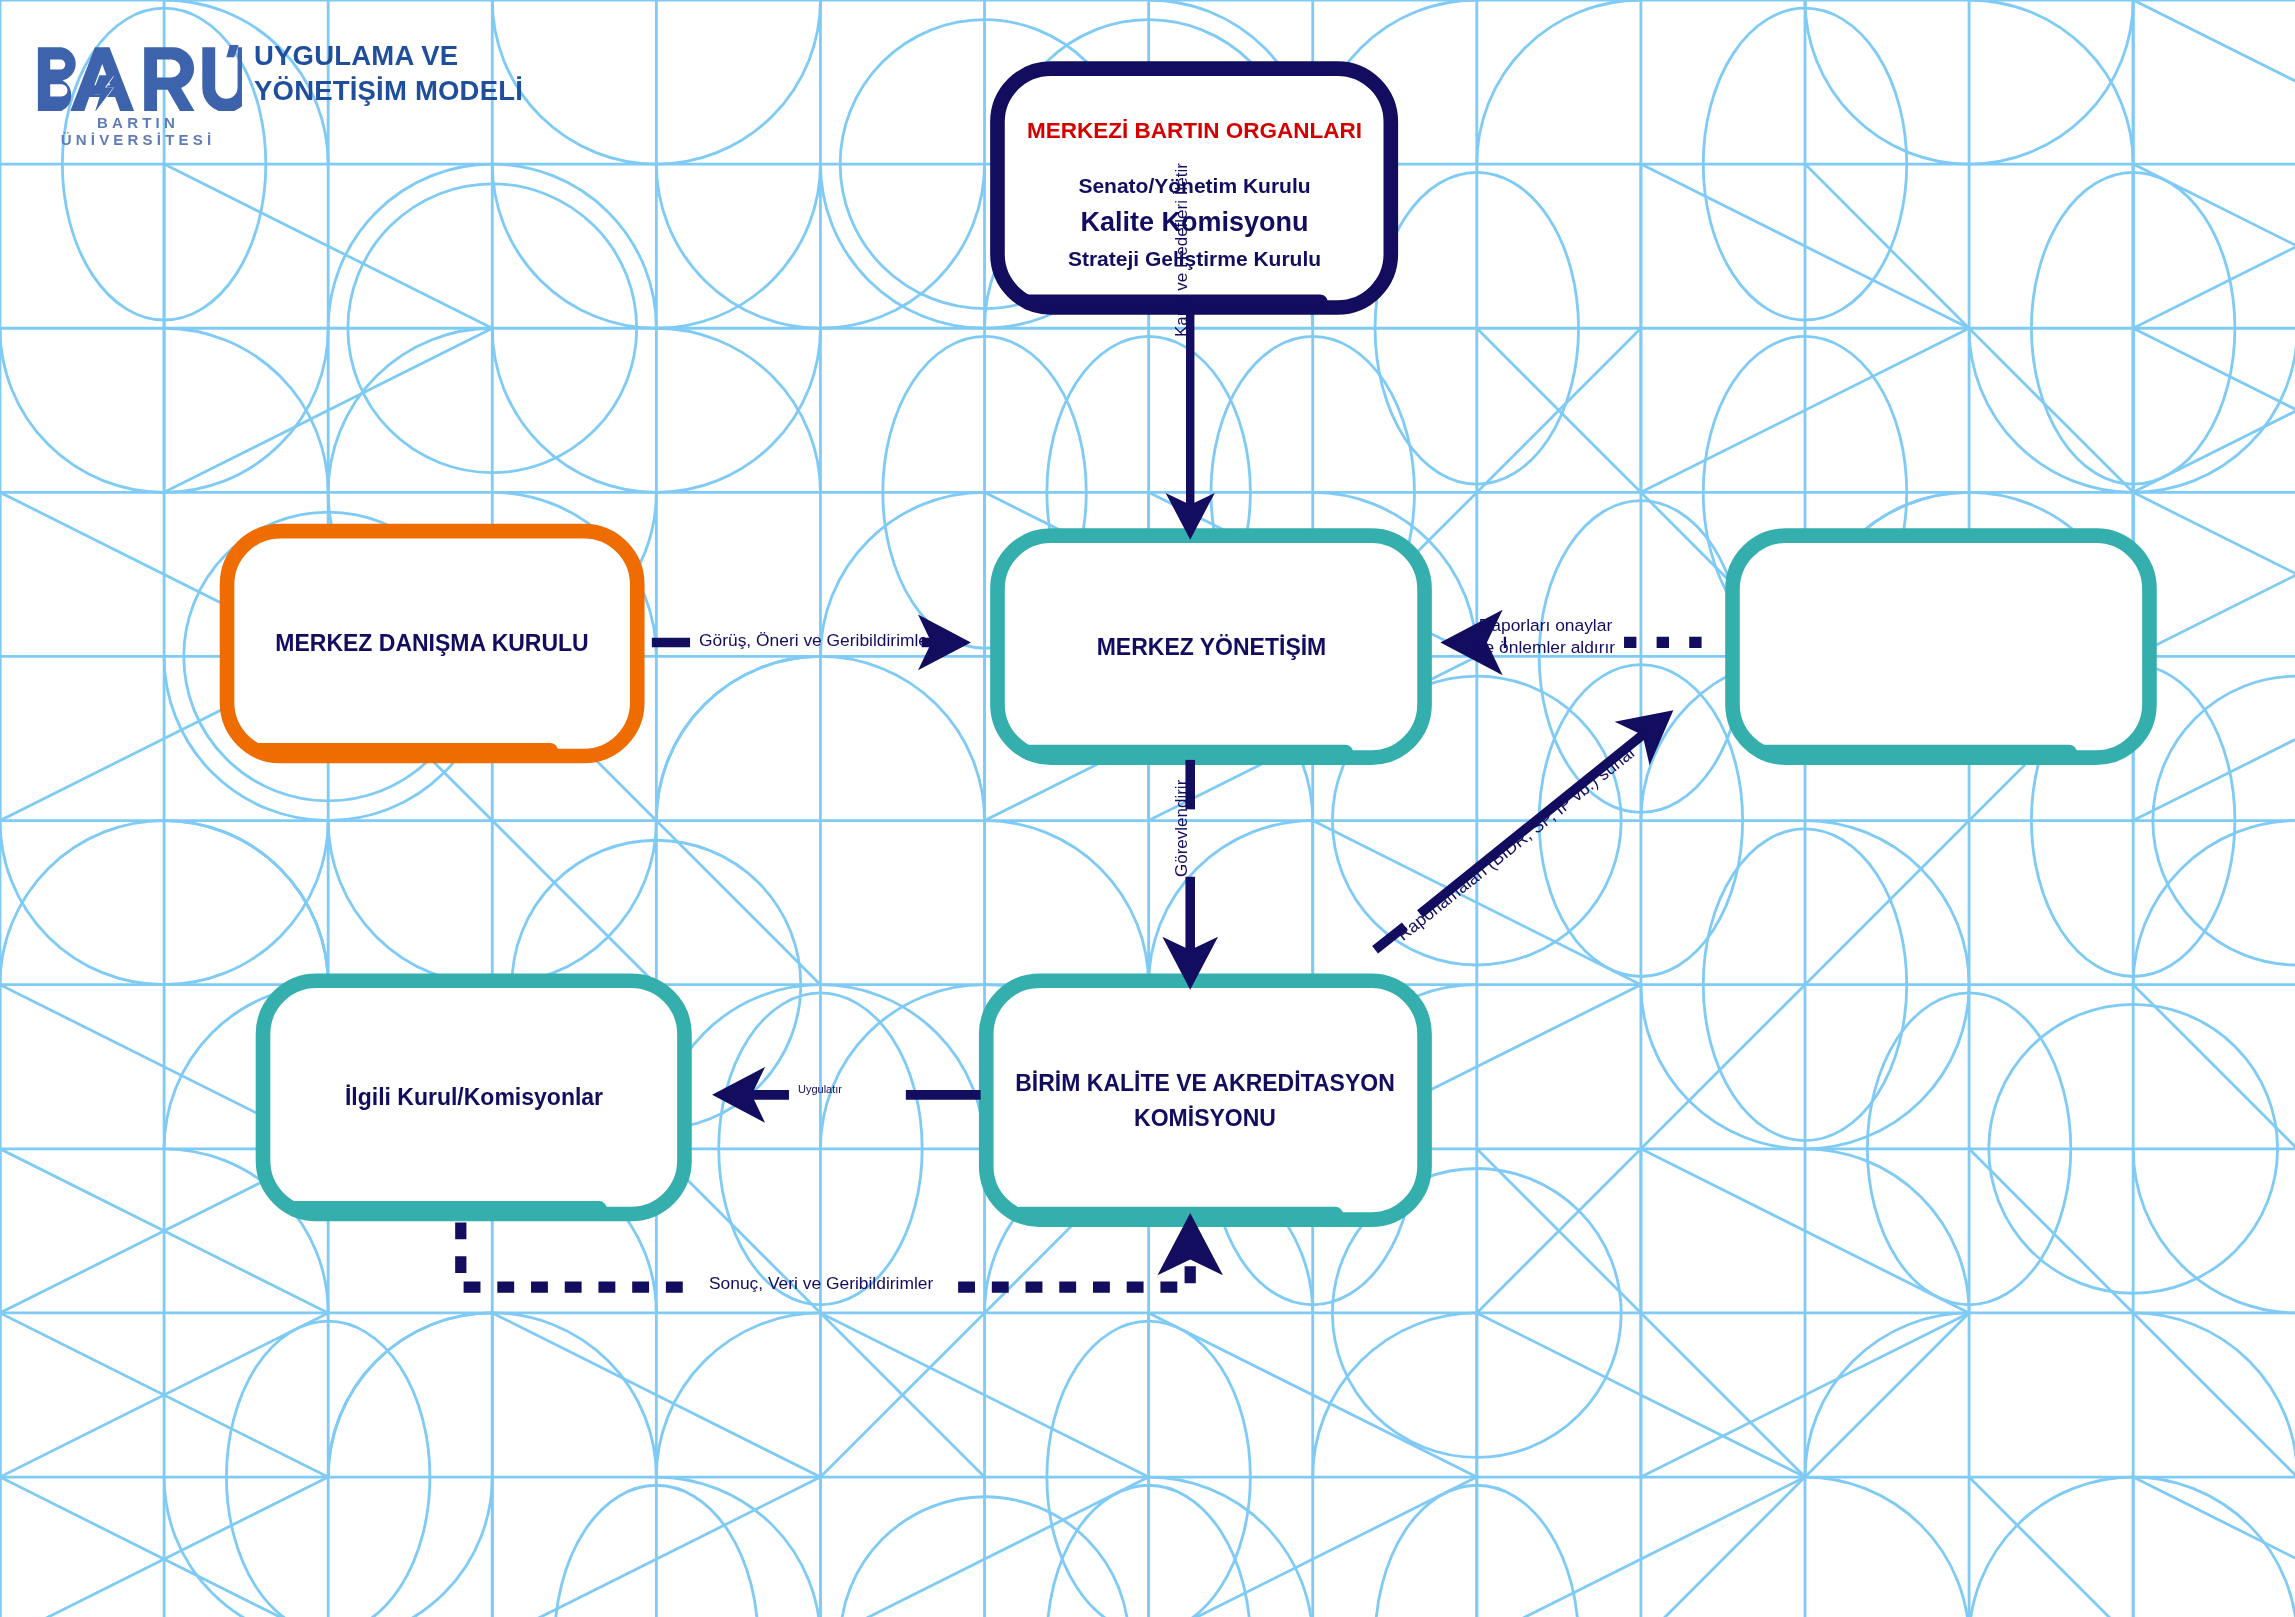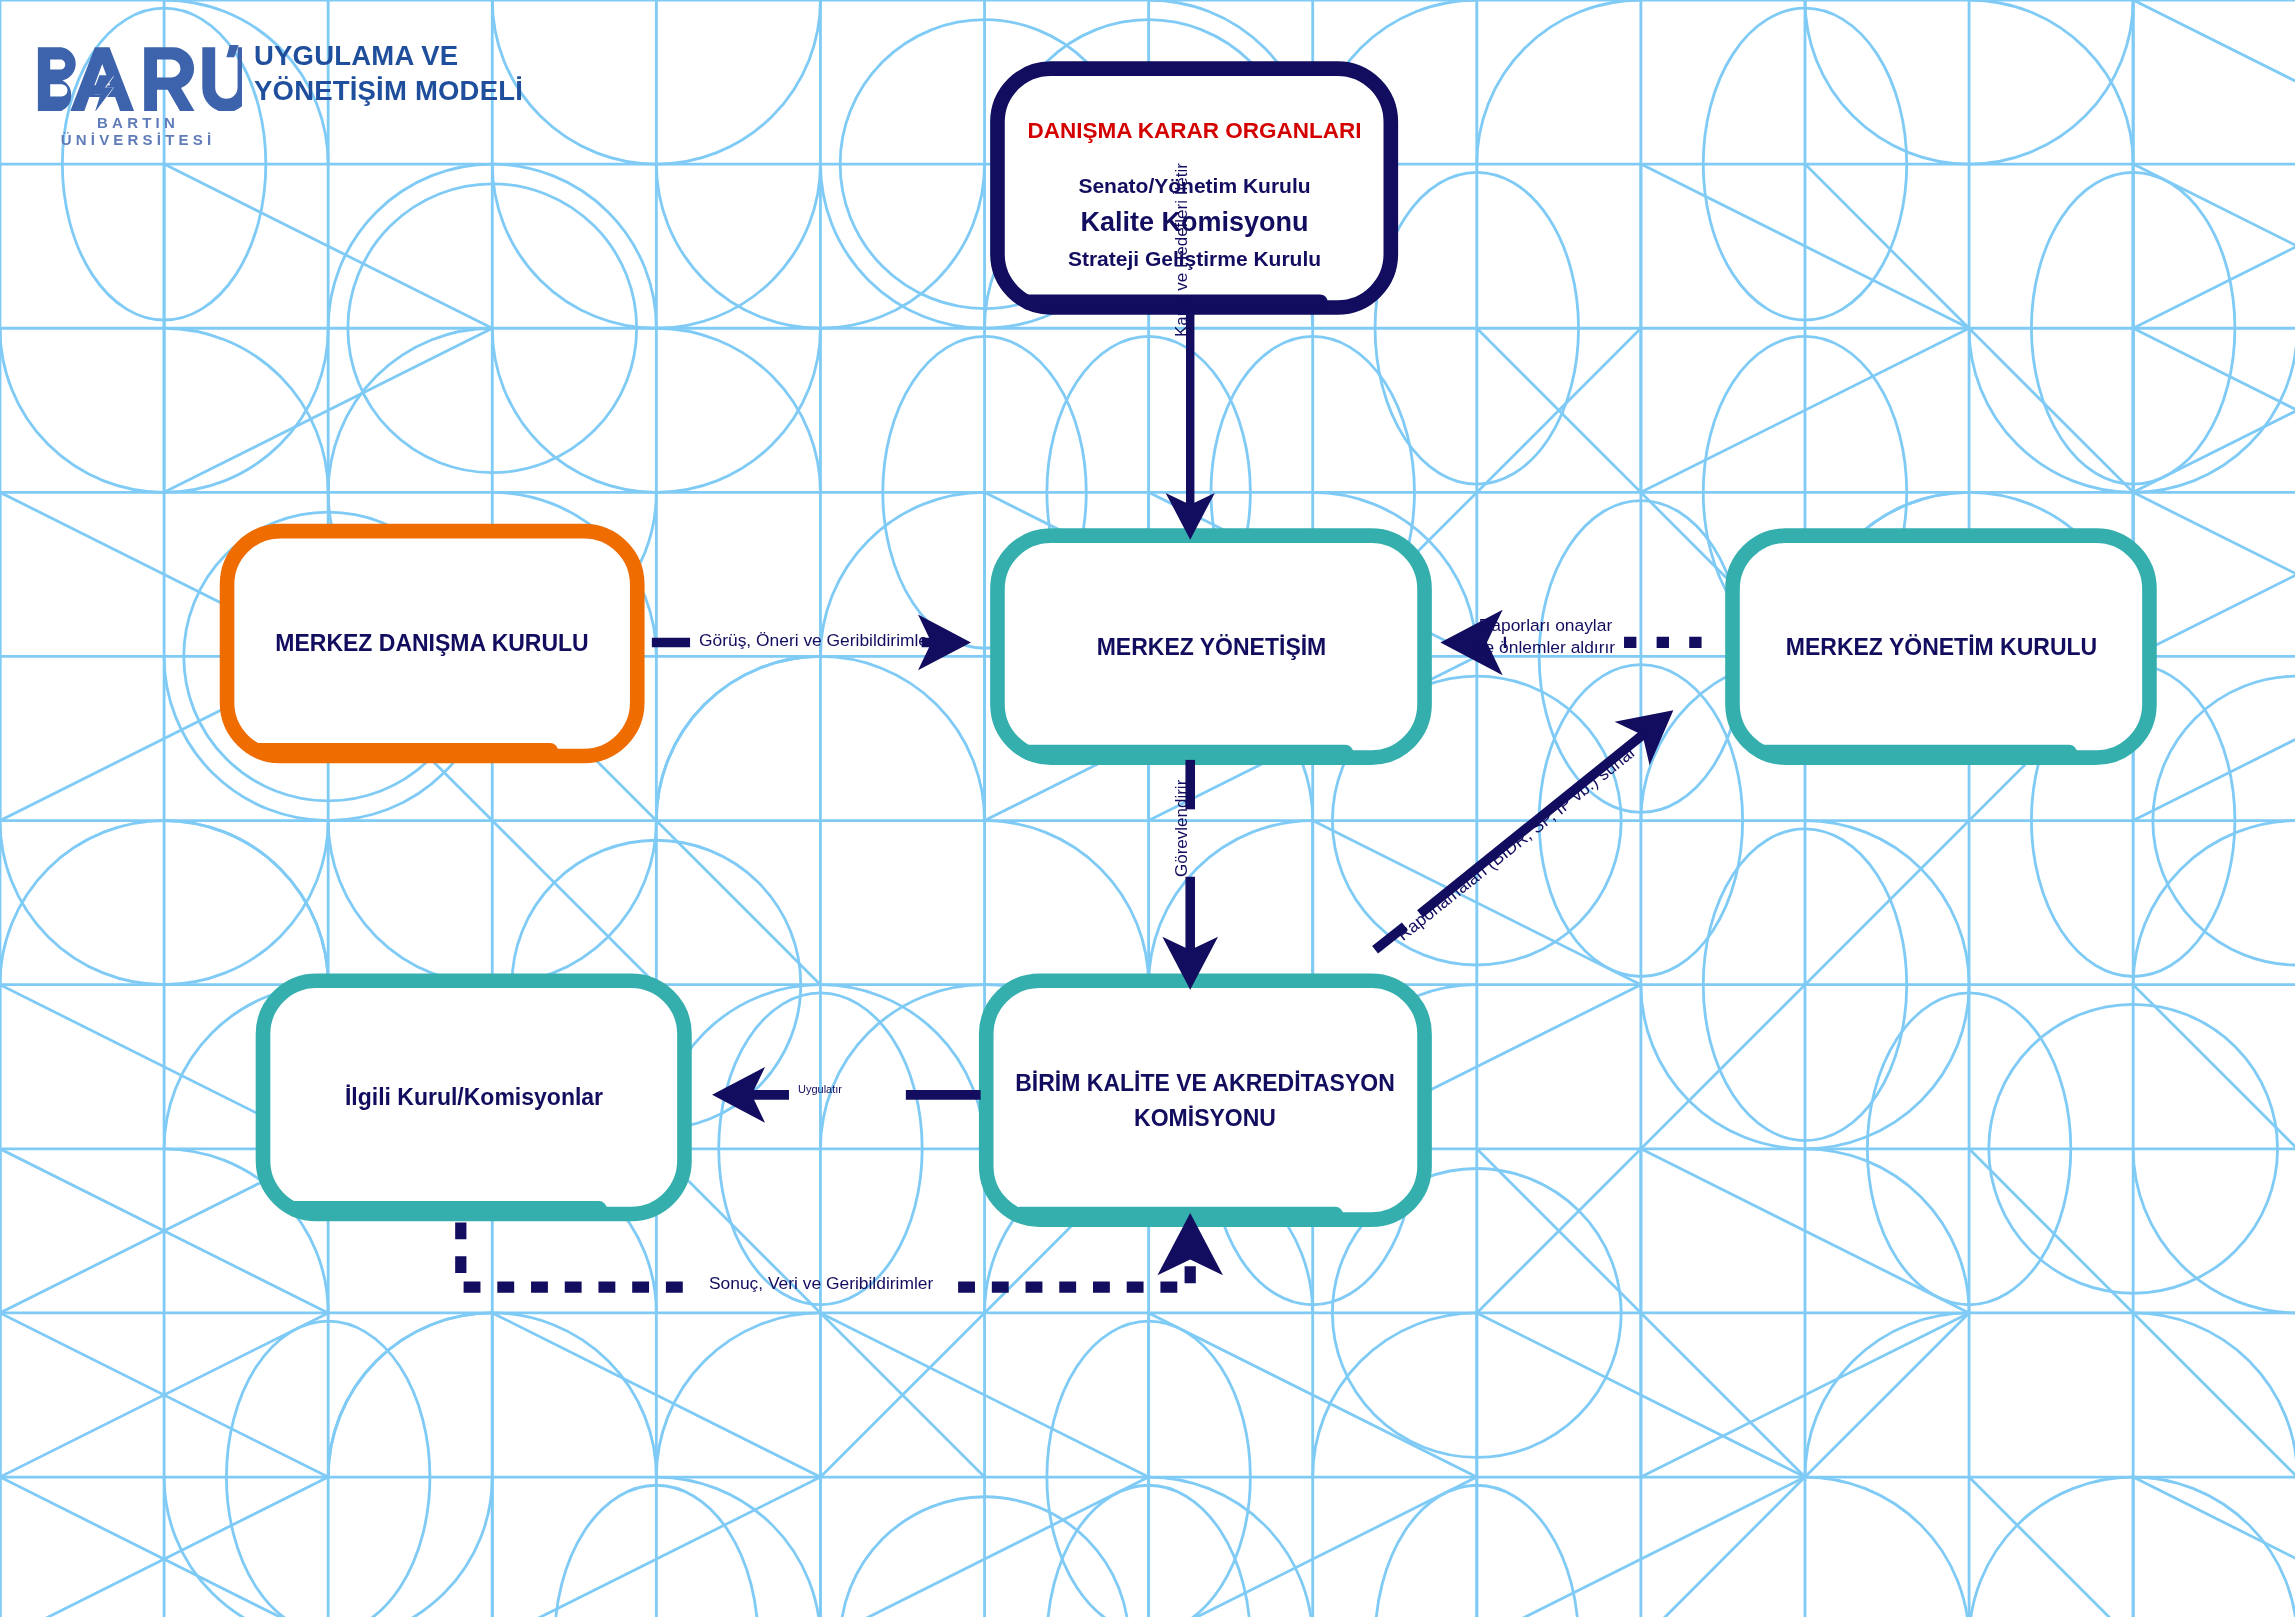--- a/index.html
+++ b/index.html
@@ -308,38 +308,35 @@
     </svg>
     <span class="logo-sub">BARTIN ÜNİVERSİTESİ</span>
   </div>
 
   <div class="title">
     <span>UYGULAMA VE</span>
     <span>YÖNETİŞİM MODELİ</span>
   </div>
 
   <div class="node" style="left:998px;top:69px;width:393px;height:239px;flex-direction:column;">
-    <div class="lbl" style="color:#D40000;font-size:22.5px;margin-top:15.7px;">DANIŞMA KARAR ORGANLARI</div>
+    <div class="lbl" style="color:#D40000;font-size:22.5px;margin-top:15.7px;">MERKEZİ BARTIN ORGANLARI</div>
     <div style="height:26px"></div>
     <div class="lbl" style="font-size:21px;line-height:1.52;">Senato/Yönetim Kurulu</div>
     <div class="lbl" style="font-size:27px;line-height:1.52;">Kalite Komisyonu</div>
     <div class="lbl" style="font-size:21px;line-height:1.52;">Strateji Geliştirme Kurulu</div>
   </div>
 
   <div class="node" style="left:227px;top:531px;width:410px;height:225px;">
     <div class="lbl" style="font-size:23px;">MERKEZ DANIŞMA KURULU</div>
   </div>
 
   <div class="node" style="left:998px;top:536px;width:427px;height:222px;">
     <div class="lbl" style="font-size:23px;">MERKEZ YÖNETİŞİM</div>
   </div>
 
-  <div class="node" style="left:1733px;top:536px;width:417px;height:222px;">
-    <div class="lbl" style="font-size:23px;">MERKEZ YÖNETİM KURULU</div>
-  </div>
 
   <div class="node" style="left:263px;top:981px;width:422px;height:233px;">
     <div class="lbl" style="font-size:23px;">İlgili Kurul/Komisyonlar</div>
   </div>
 
   <div class="node" style="left:986px;top:981px;width:438px;height:239px;flex-direction:column;">
     <div class="lbl" style="font-size:23px;line-height:1.5;">BİRİM KALİTE VE AKREDİTASYON</div>
     <div class="lbl" style="font-size:23px;line-height:1.5;">KOMİSYONU</div>
   </div>
 

